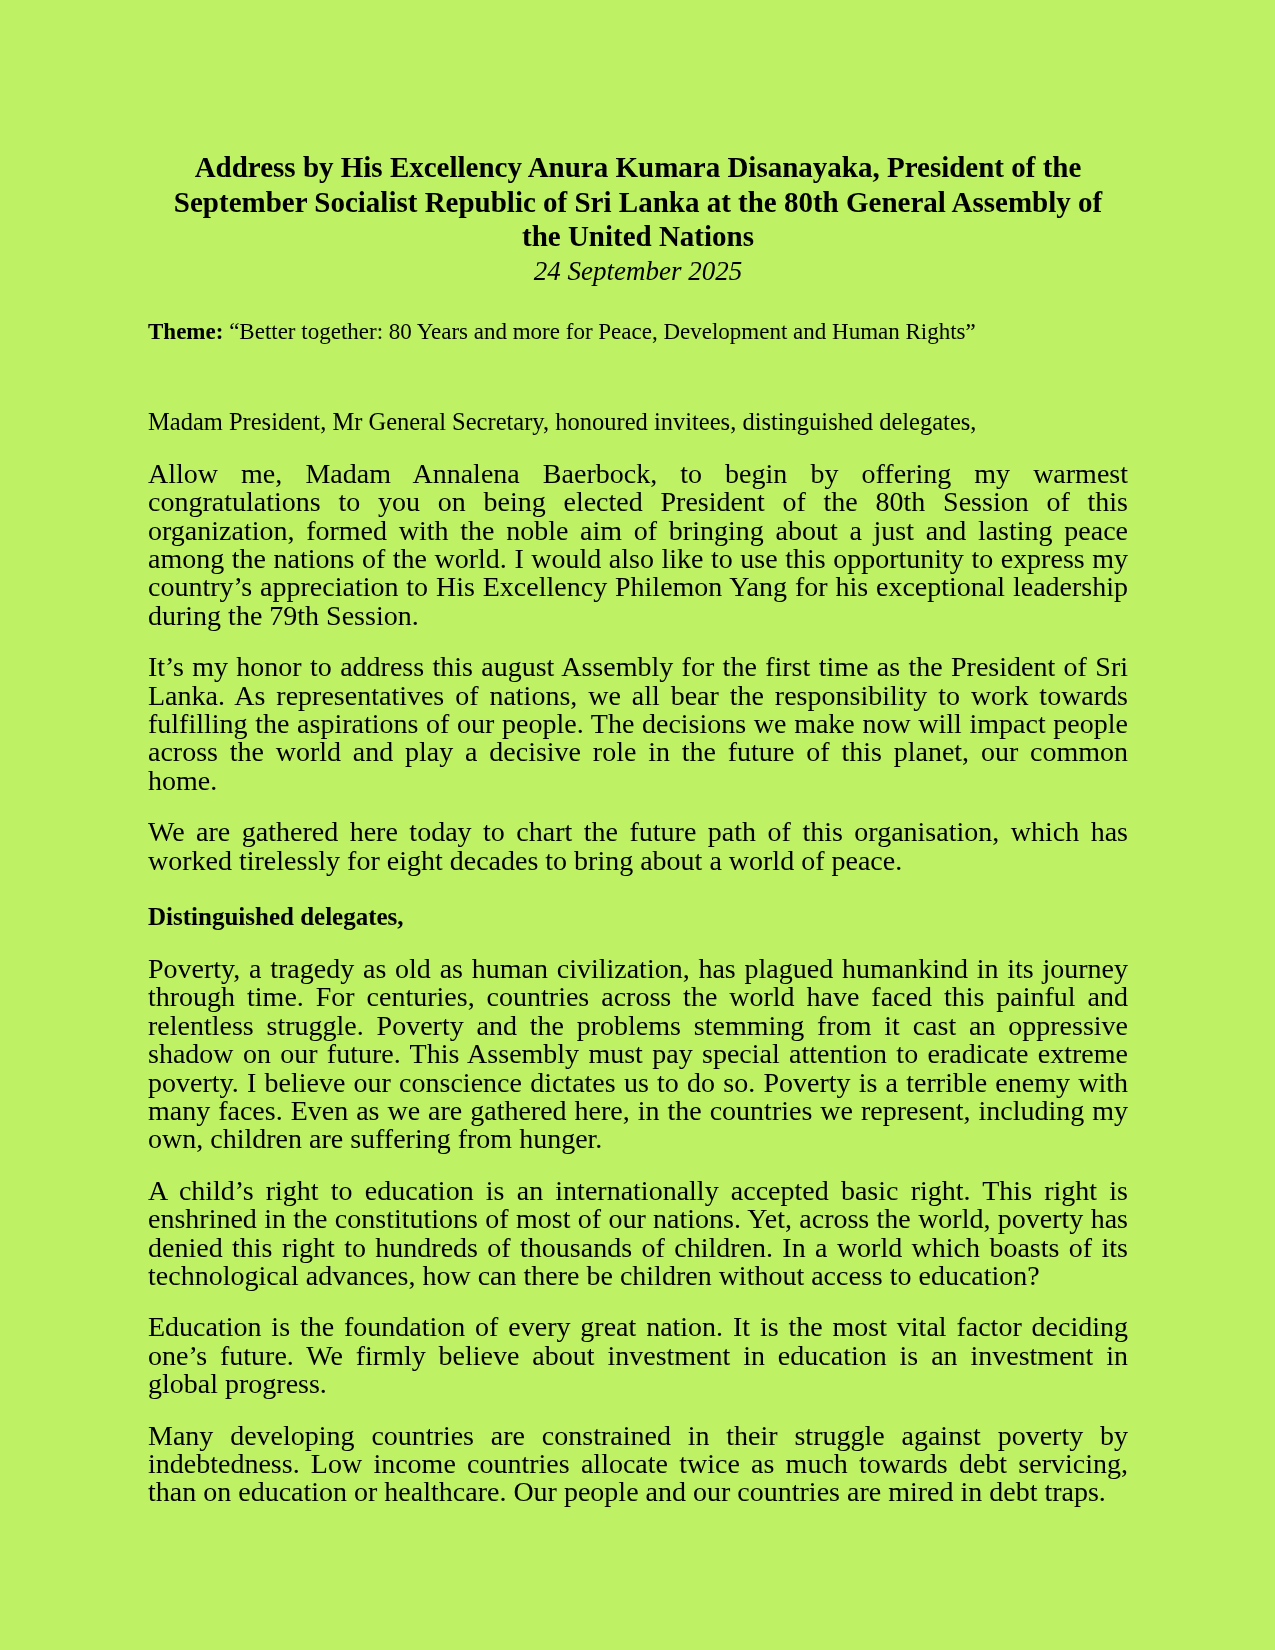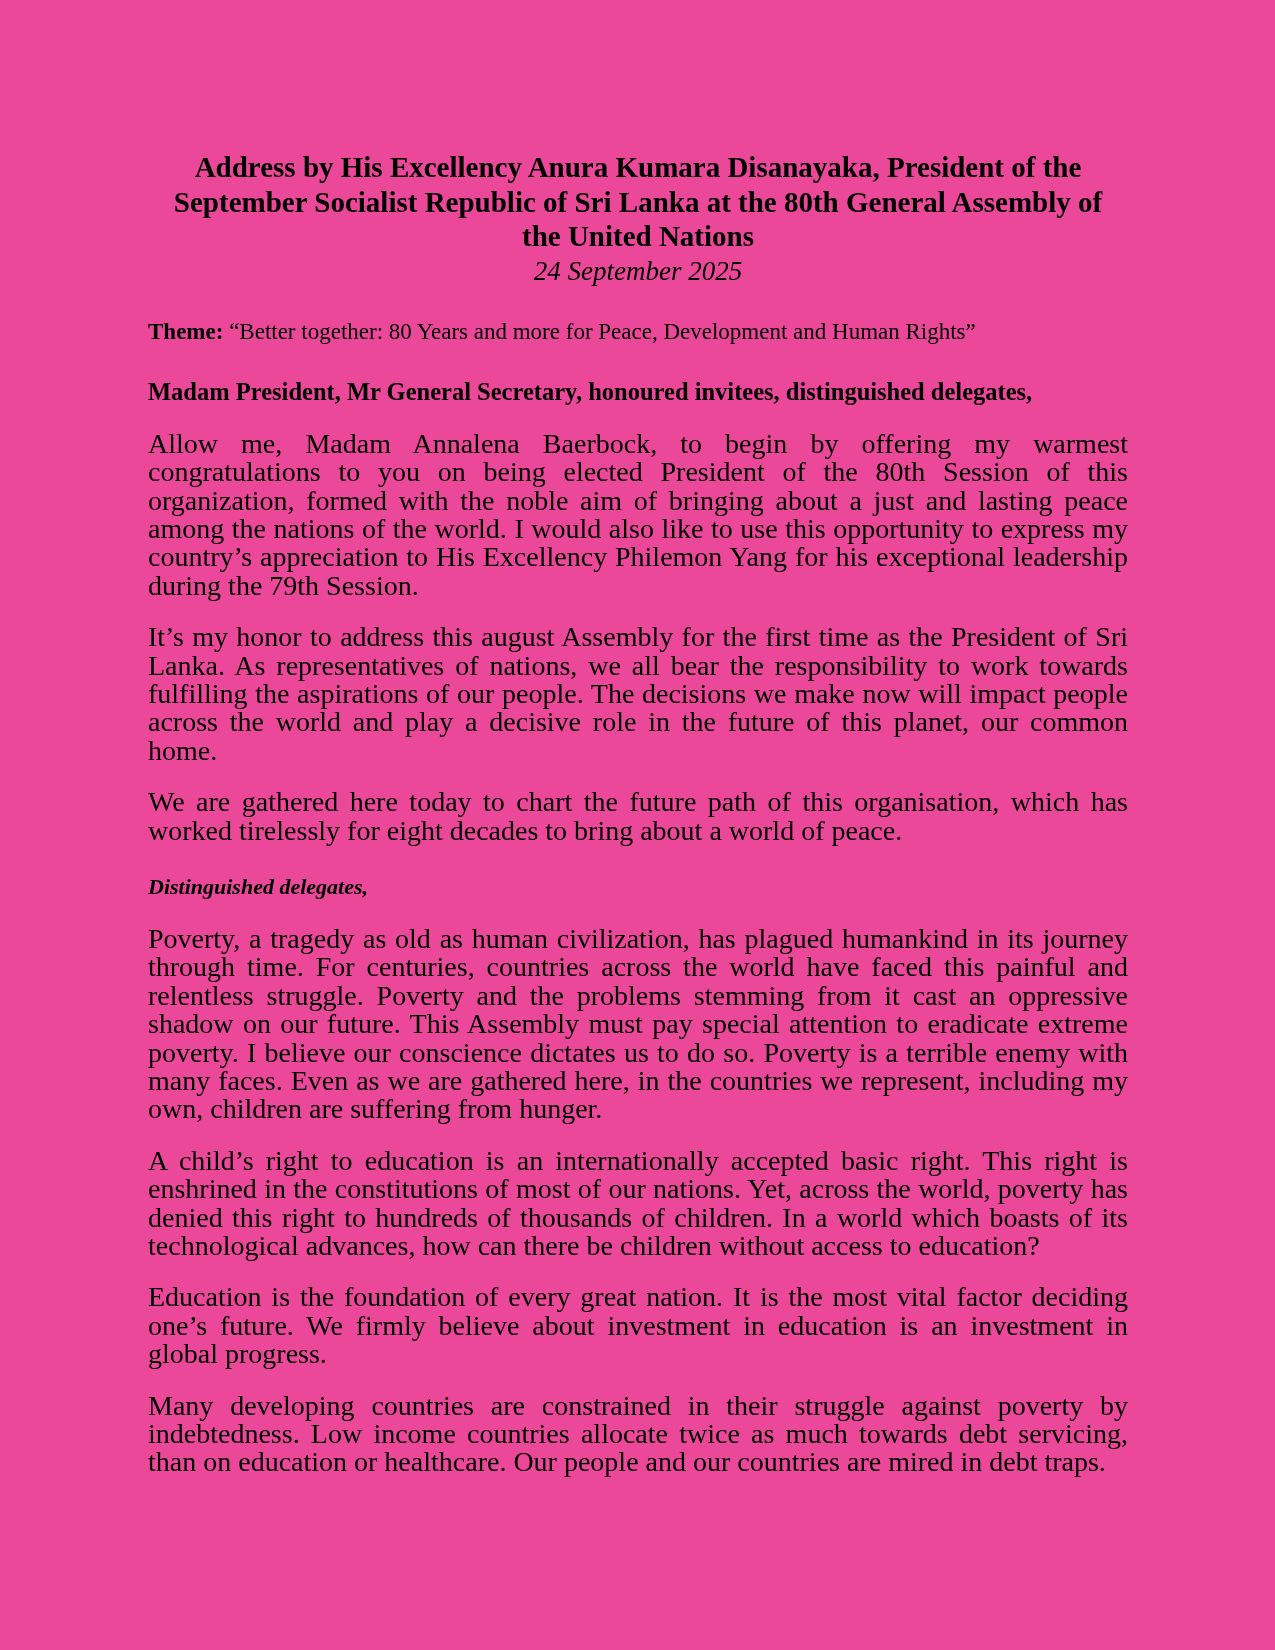--- a/index.html
+++ b/index.html
@@ -4,21 +4,21 @@
 <style>
   html, body {
     margin: 0;
     padding: 0;
     background: #ffffff;
   }
   .page {
     position: relative;
     width: 1275px;
     height: 1650px;
-    background: #ec4899;
+    background: #bef264;
     color: #000000;
     font-family: "Liberation Serif", "DejaVu Serif", serif;
     overflow: hidden;
   }
   .content {
     position: absolute;
     left: 148px;
     top: 150px;
     width: 980px;
   }
@@ -37,37 +37,36 @@
     text-align: center;
     margin: 0;
   }
   .theme-line {
     font-size: 23px;
     line-height: 28.4px;
     margin: 30px 0 0 0;
   }
   .theme-line .label { font-weight: bold; }
   .salutation {
-    font-weight: bold;
+    font-weight: normal;
     font-size: 24.5px;
     line-height: 28.4px;
-    margin: 32px 0 0 0;
+    margin: 62px 0 0 0;
   }
   .para {
     font-size: 28px;
     line-height: 28.4px;
     text-align: justify;
     margin: 23px 0 0 0;
   }
   .section-heading {
     font-weight: bold;
-    font-size: 22px;
+    font-size: 25px;
     line-height: 28.4px;
     margin: 28.4px 0 0 0;
-    font-style: italic;
   }
 </style>
 </head>
 <body>
 
 <div class="page">
   <div class="content">
 
     <h1 class="title">
       <span class="title-line">Address by His Excellency Anura Kumara Disanayaka, President of the</span>

